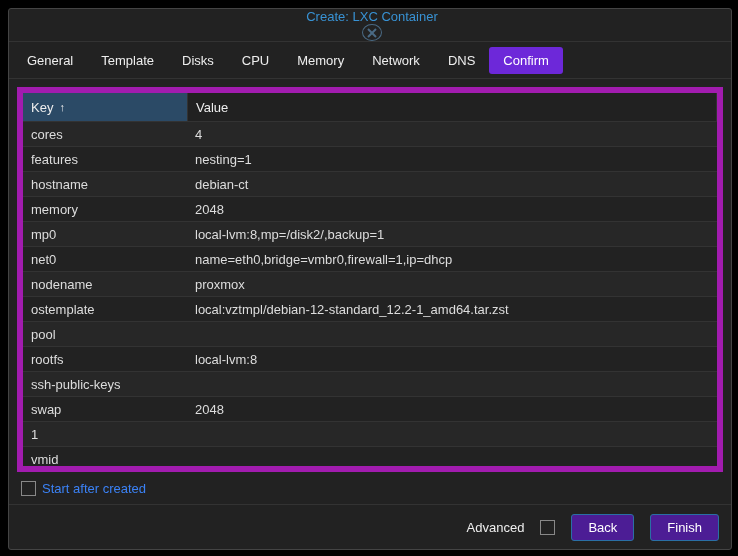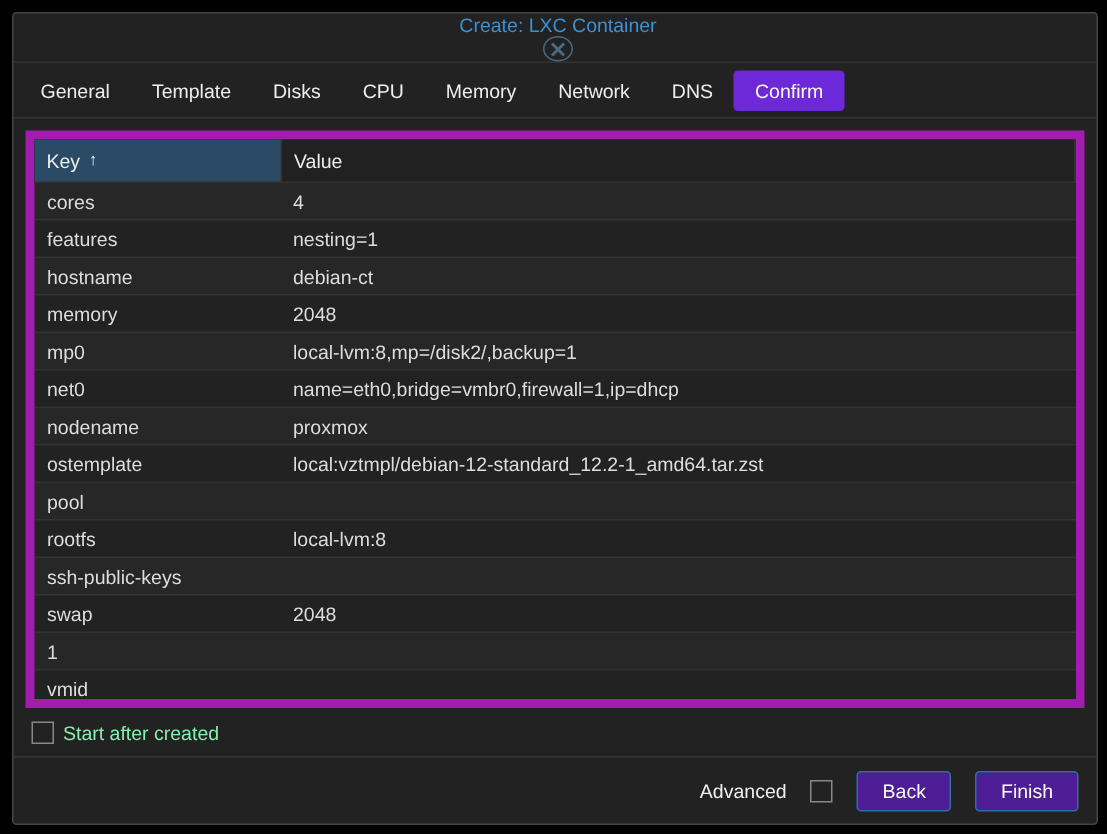--- a/index.html
+++ b/index.html
@@ -101,21 +101,21 @@
   .sort-arrow {
     margin-left: 6px;
     font-size: 11px;
   }
   .col-key { width: 148px; flex: 0 0 148px; }
   .col-val { flex: 1; }
 
   .tbody {
     flex: 1;
     overflow-y: scroll;
-    background: #14532d;
+    background: #0ea5e9;
   }
   .row {
     display: flex;
     height: 24px;
     border-bottom: 1px solid #333;
     align-items: center;
     font-size: 13px;
   }
   .row:nth-child(odd) { background: #272727; }
   .row:nth-child(even) { background: #222; }
@@ -133,21 +133,21 @@
     height: 14px; background: #2a2a2a;
   }
 
   .check-row {
     height: 32px;
     display: flex;
     align-items: center;
     padding: 0 12px;
     gap: 6px;
     font-size: 13px;
-    color: #86efac;
+    color: #3b82f6;
   }
   .pve-checkbox {
     width: 13px;
     height: 13px;
     border: 1px solid #888;
     background: #222;
     display: inline-block;
     cursor: pointer;
   }
 

